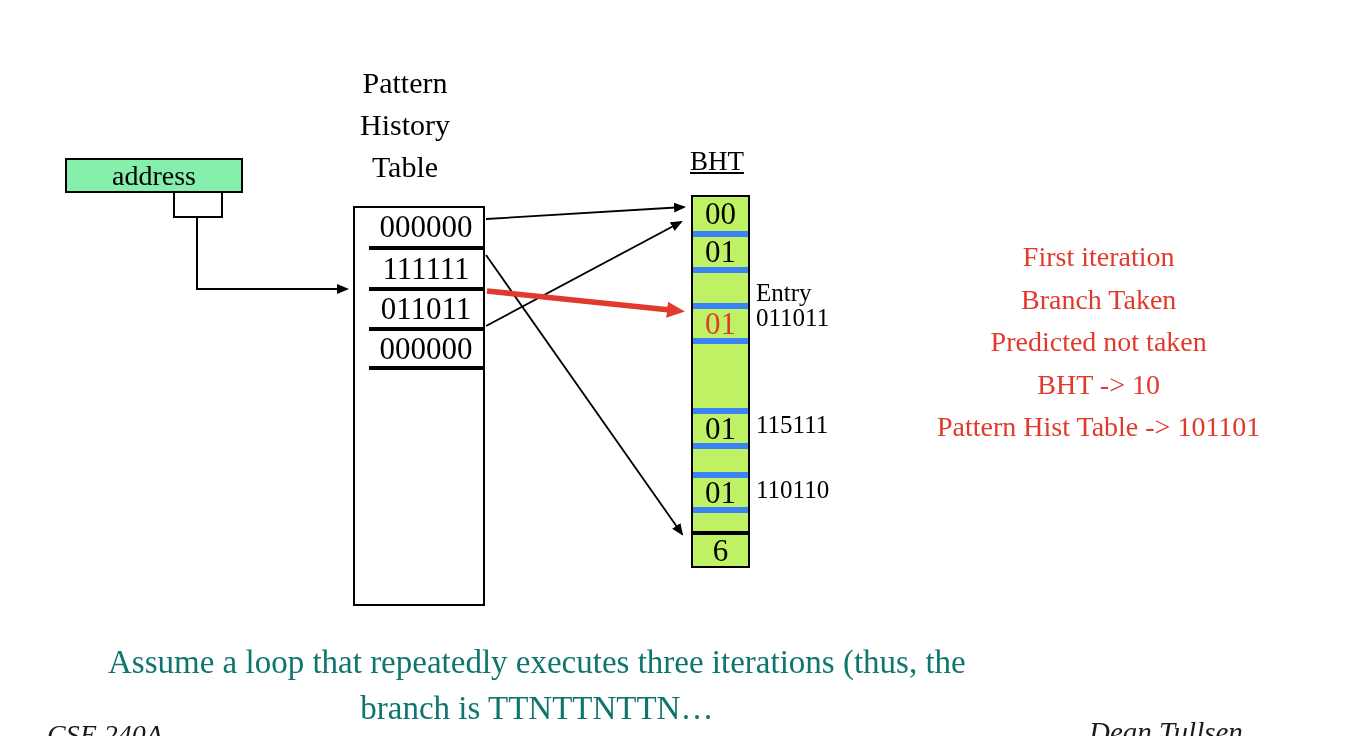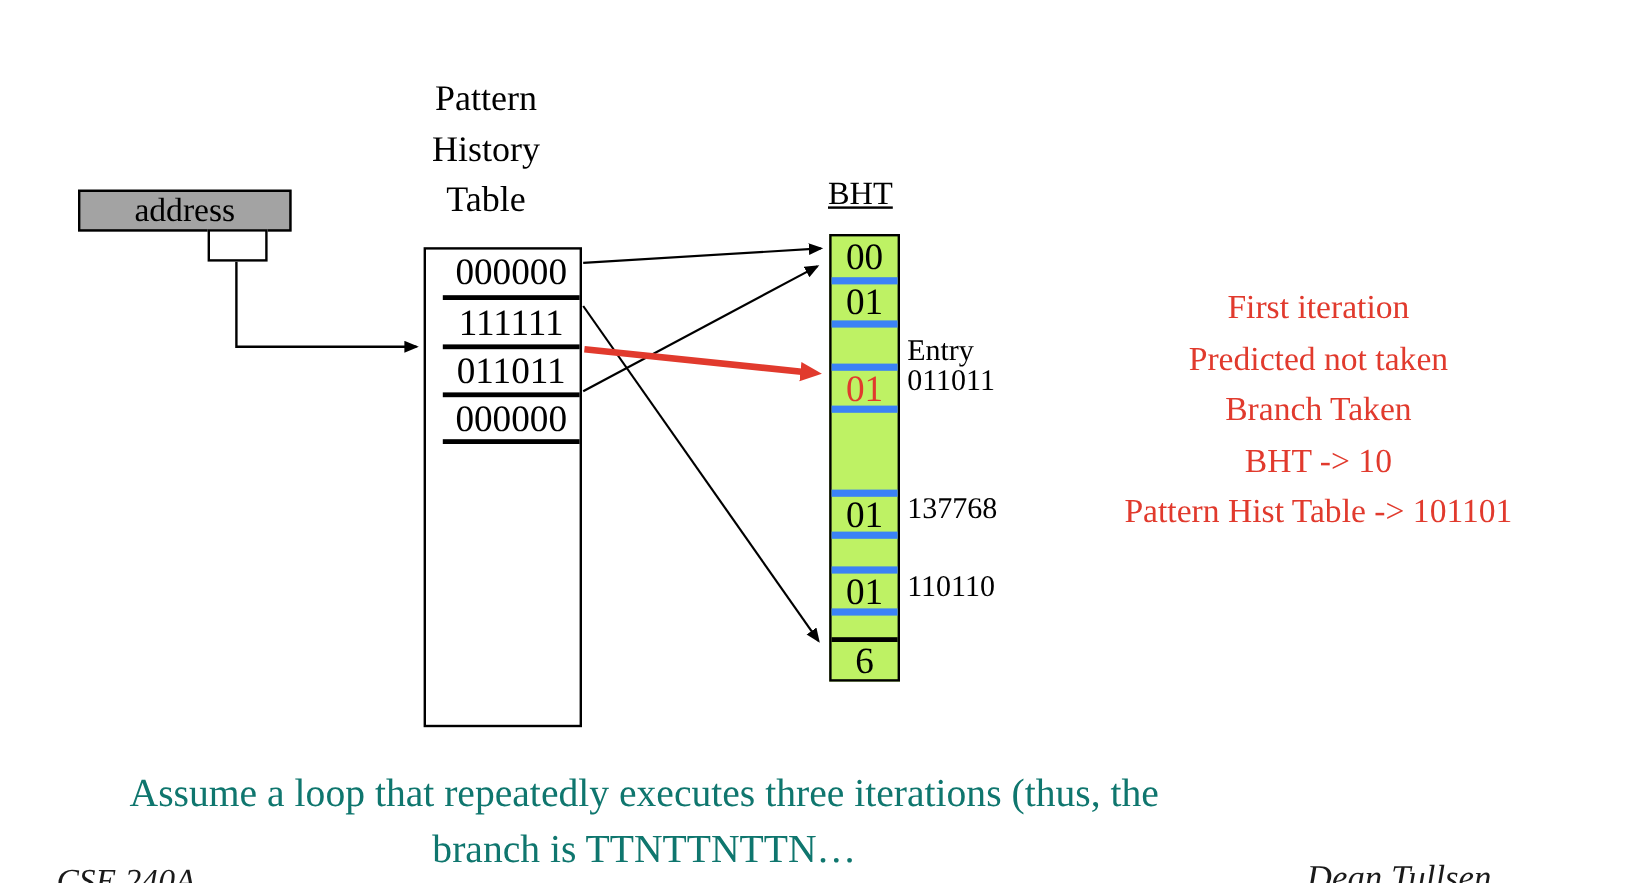--- a/index.html
+++ b/index.html
@@ -3,21 +3,21 @@
 <meta charset="utf-8">
 <style>
   html,body{margin:0;padding:0;}
   body{font-family:"Liberation Serif","DejaVu Serif",serif;background:#ffffff;}
   #slide{position:relative;width:1372px;height:736px;background:#fff;overflow:hidden;}
   .abs{position:absolute;text-align:center;}
 
   
   .addr-box{left:65px;top:158px;width:178px;height:35px;border:2px solid #000;
     box-sizing:border-box;display:flex;align-items:center;justify-content:center;
-    font-size:28px;background:#a3a3a3;}
+    font-size:28px;background:#86efac;}
   .addr-tab{left:173px;top:191px;width:50px;height:27px;border:2px solid #000;
     box-sizing:border-box;background:#fff;}
 
   
   .pht-title{left:360px;top:62px;font-size:30px;line-height:42px;color:#000;}
 
   
   .pht{left:353px;top:206px;width:132px;height:400px;border:2px solid #000;
     box-sizing:border-box;background:#fff;padding-left:14px;}
   .pht-row{border-bottom:4px solid #000;display:flex;align-items:center;
@@ -118,27 +118,27 @@
     <div class="bht-cell c4"></div>
     <div class="bht-cell c5">01</div>
     <div class="bht-cell c6"></div>
     <div class="bht-cell c7">01</div>
     <div class="bht-cell c8"></div>
     <div class="bht-cell c9">6</div>
   </div>
 
   <div class="abs side-label lbl-entry">Entry</div>
   <div class="abs side-label lbl-011011">011011</div>
-  <div class="abs side-label lbl-101101">137768</div>
+  <div class="abs side-label lbl-101101">115111</div>
   <div class="abs side-label lbl-110110">110110</div>
 
   <div class="abs annotation">
     <div>First iteration</div>
+    <div>Branch Taken</div>
     <div>Predicted not taken</div>
-    <div>Branch Taken</div>
     <div>BHT -&gt; 10</div>
     <div>Pattern Hist Table -&gt; 101101</div>
   </div>
 
   <div class="abs caption">
     <div>Assume a loop that repeatedly executes three iterations (thus, the</div>
     <div>branch is TTNTTNTTN…</div>
   </div>
 
   <div class="abs course">CSE 240A</div>

